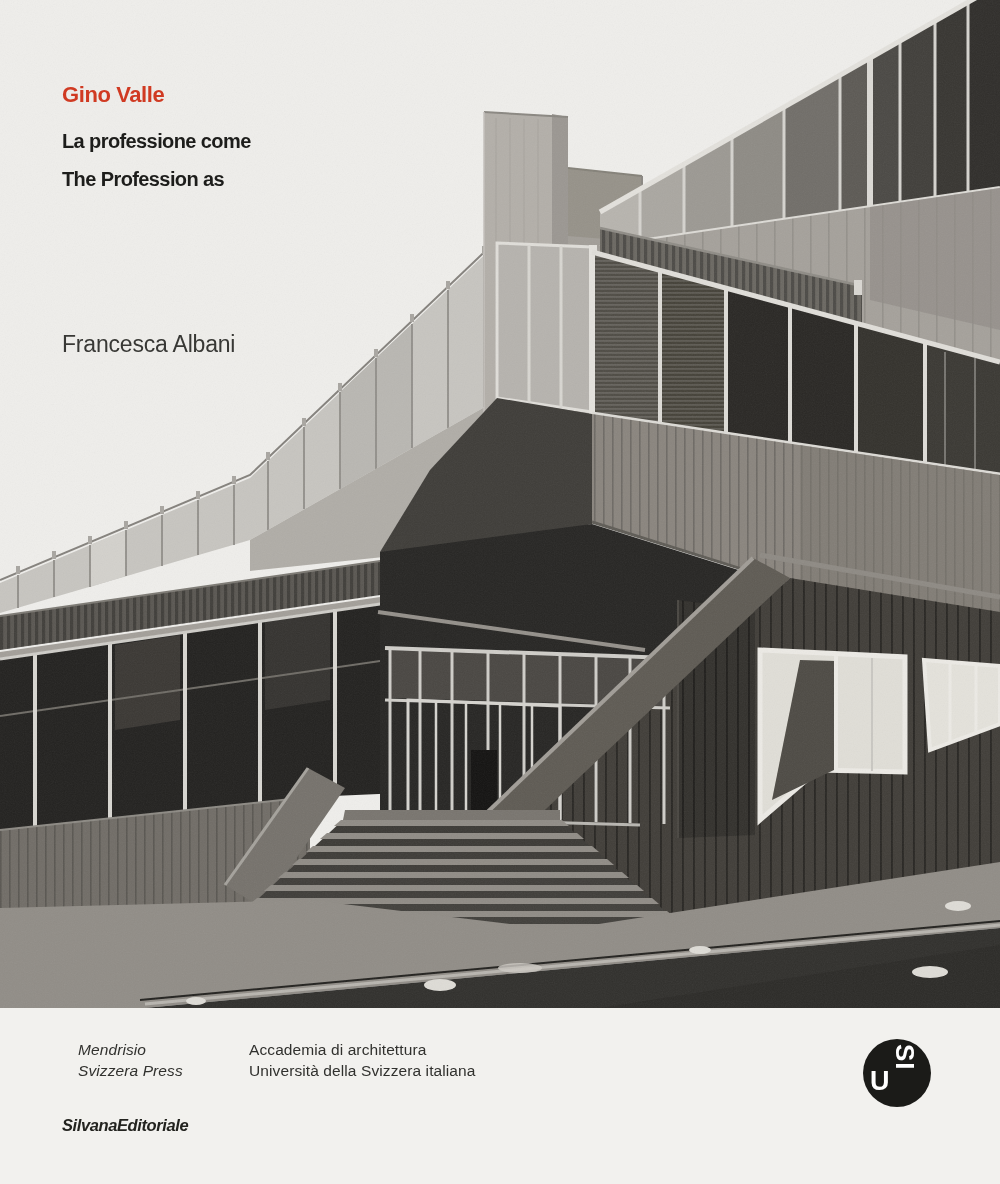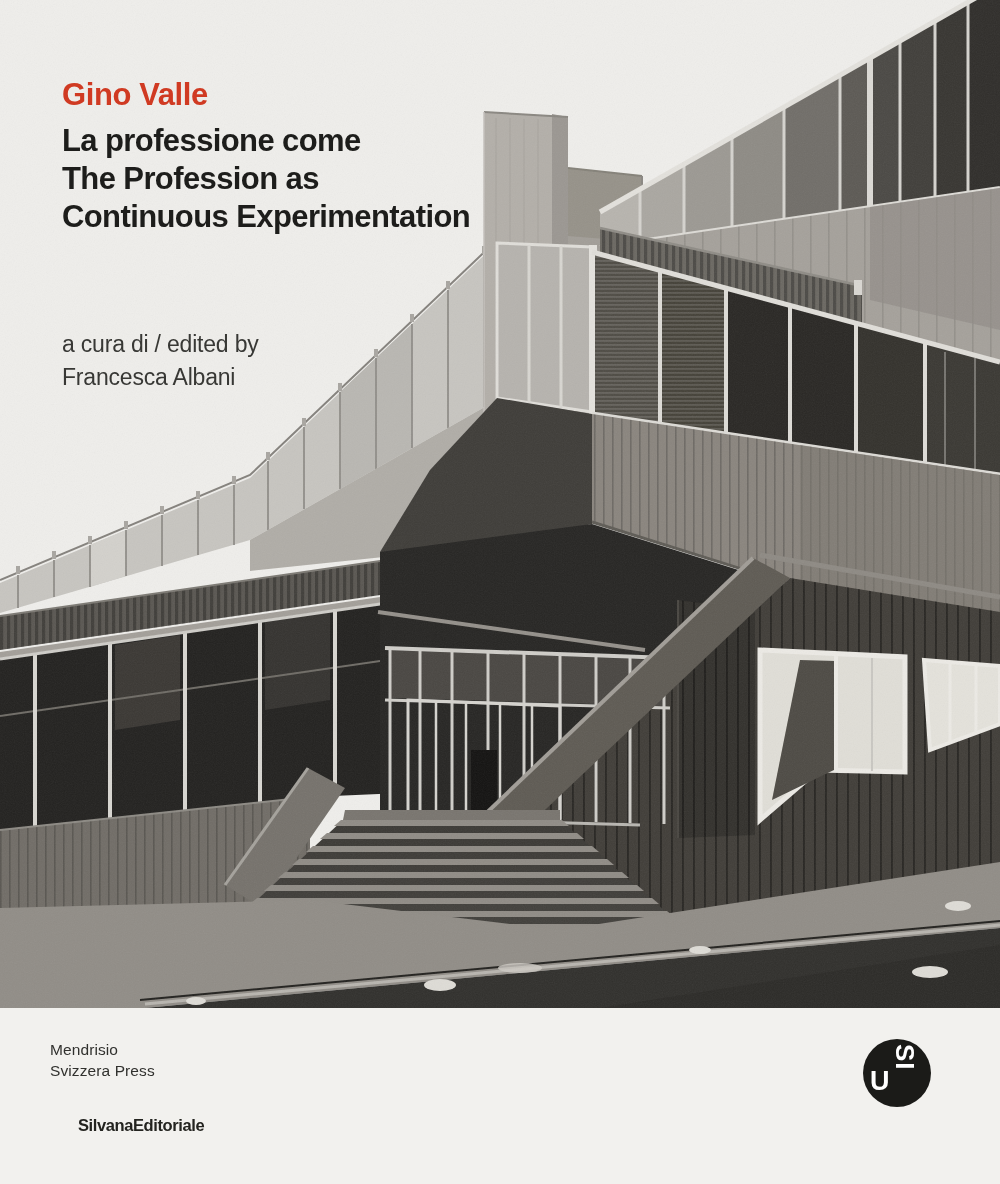--- a/index.html
+++ b/index.html
@@ -5,41 +5,41 @@
   html,body{margin:0;padding:0;}
   body{font-family:"Liberation Sans", sans-serif; background:#888;}
   .cover{
     position:relative; width:1000px; height:1184px; margin:0 auto;
     background:#f2f1ee; overflow:hidden;
   }
   .photo-wrap{position:absolute; left:0; top:0; width:1000px; height:1008px;}
   .photo-wrap svg{display:block;}
   .author{
     position:absolute; left:62px; top:76px;
-    font-size:31px; font-weight:bold; letter-spacing:-0.4px; line-height:38px;
+    font-size:22px; font-weight:bold; letter-spacing:-0.4px; line-height:38px;
   }
   .title{
     position:absolute; left:62px; top:122px;
-    font-size:31px; font-weight:bold; letter-spacing:-0.6px; line-height:38px;
+    font-size:20px; font-weight:bold; letter-spacing:-0.6px; line-height:38px;
     color:#1d1d1b;
   }
   .editors{
     position:absolute; left:62px; top:328px;
     font-size:23px; font-weight:normal; letter-spacing:-0.2px; line-height:33px;
     color:#383835;
   }
   .pub-col{
     position:absolute; top:1040px;
     font-size:15.5px; line-height:20.5px; letter-spacing:0.1px; color:#31312e;
   }
-  .pub-col.c1{left:50px;}
+  .pub-col.c1{left:78px;font-style:italic;}
   .pub-col.c2{left:249px;}
   .imprint{
-    position:absolute; left:78px; top:1116px;
-    font-size:16.5px; font-weight:bold; letter-spacing:-0.4px; color:#23231f;
+    position:absolute; left:62px; top:1116px;
+    font-size:16.5px; font-weight:bold; letter-spacing:-0.4px; color:#23231f;font-style:italic;
   }
   .usi{
     position:absolute; left:863px; top:1039px; width:68px; height:68px;
     border-radius:50%; background:#1b1b18;
   }
   .usi .u{
     position:absolute; left:7px; top:27px;
     color:#fff; font-size:27px; font-weight:bold; line-height:30px;
   }
   .usi .si{
@@ -356,32 +356,34 @@
 
     <rect x="0" y="0" width="1000" height="1008" filter="url(#grain)" opacity="0.5"></rect>
   </svg>
   </div>
 
   <div class="author" style="color:#d03a22;">Gino Valle</div>
 
   <div class="title">
     <div>La professione come</div>
     <div>The Profession as</div>
-    <div>Continuous Experimentation</div>
   </div>
 
   <div class="editors">
-    <div>a cura di / edited by</div>
     <div>Francesca Albani</div>
   </div>
 
   <div class="pub-col c1">
     <div>Mendrisio</div>
     <div>Svizzera Press</div>
   </div>
+  <div class="pub-col c2">
+    <div>Accademia di architettura</div>
+    <div>Università della Svizzera italiana</div>
+  </div>
 
   <div class="imprint">SilvanaEditoriale</div>
 
   <div class="usi">
     <span class="u">U</span>
     <span class="si">SI</span>
   </div>
 
 </div>
 

